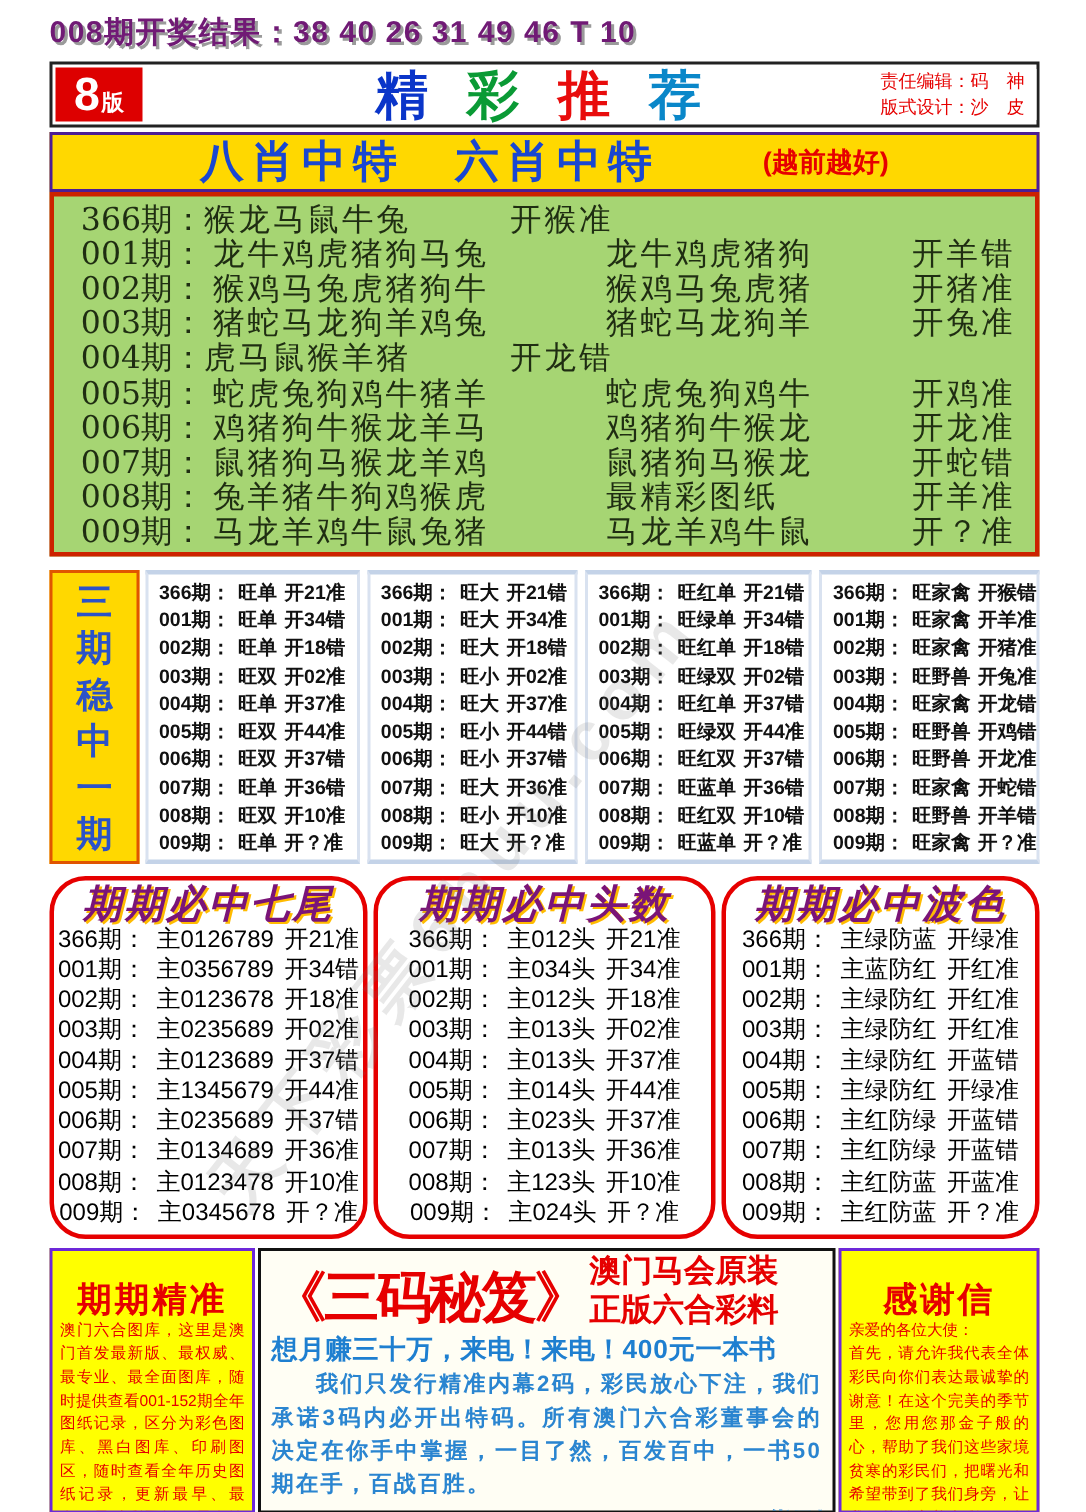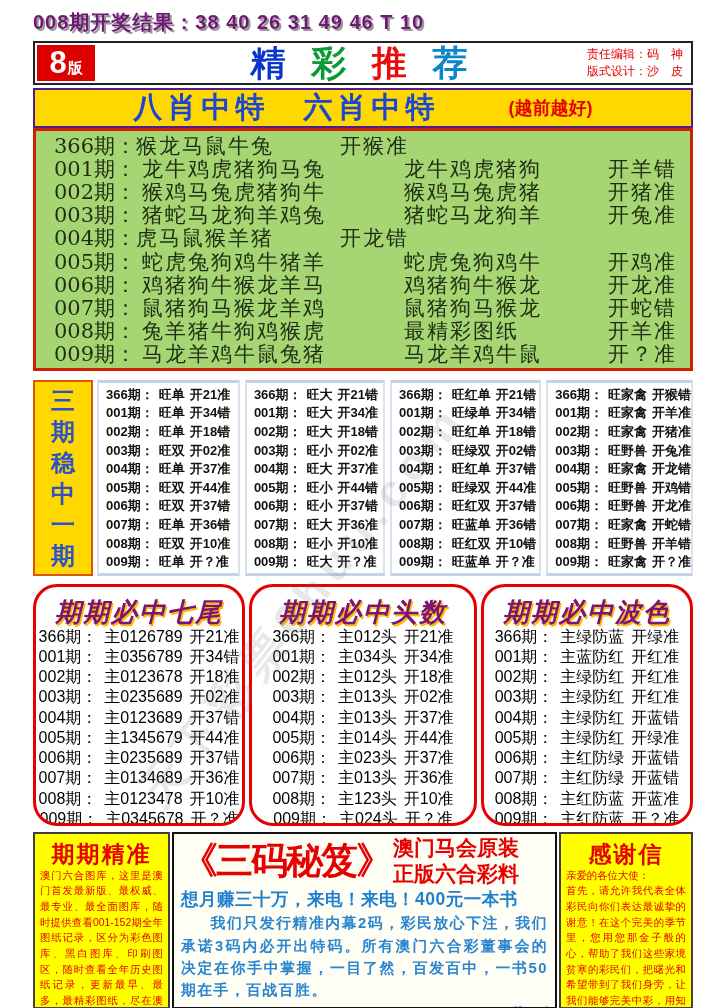--- a/index.html
+++ b/index.html
@@ -79,43 +79,43 @@
   }
   .m-row{
     display:flex;gap:5px;font-size:13px;font-weight:bold;color:#111;
     line-height:18.6px;white-space:nowrap;
   }
 
   
   .panelrow{margin-top:8px;display:grid;grid-template-columns:212px 228px 212px;gap:4px;height:242px;}
   .panel{
     border:3px solid #e60000;border-radius:24px;background:#fff;box-sizing:border-box;
-    padding:10px 4px;overflow:hidden;
+    padding:0 4px;overflow:hidden;
   }
   .panel-title{
     text-align:center;font-size:26px;font-weight:bold;font-style:italic;
     color:#7a1478;text-shadow:1.5px 1.5px 0 #ffbb00;letter-spacing:2px;line-height:30px;
   }
   .p-row{
     display:flex;gap:7px;font-size:16px;color:#000;line-height:20.2px;
     justify-content:center;white-space:nowrap;
   }
 
   
   .bottomrow{margin-top:6px;display:grid;grid-template-columns:137px 385px 134px;gap:2px;height:177px;}
   .ypanel{
-    background:#ffff00;border:2px solid #404040;box-sizing:border-box;padding:6px 5px;overflow:hidden;
+    background:#ffff00;border:2px solid #6d28d9;box-sizing:border-box;padding:18px 5px;overflow:hidden;
   }
   .ypanel .ytitle{color:#e60000;font-size:23px;font-weight:bold;text-align:center;line-height:28px;letter-spacing:2px;}
   .ypanel .ybody{color:#e60000;font-size:10.4px;line-height:1.5;text-align:justify;}
   .centerpanel{
     border:2px solid #111;background:#fffef4;box-sizing:border-box;padding:1px 7px;
     display:flex;flex-direction:column;overflow:hidden;
   }
-  .bookline{display:flex;align-items:center;}
+  .bookline{display:flex;align-items:flex-end;}
   .booktitle{color:#e60000;font-size:37px;font-weight:bold;letter-spacing:-2px;line-height:44px;white-space:nowrap;}
   .booktags{color:#e60000;font-size:21px;font-weight:bold;line-height:1.25;margin-left:2px;white-space:nowrap;}
   .hotline{color:#1e7fd0;font-size:17.5px;font-weight:bold;line-height:24px;white-space:nowrap;letter-spacing:0.5px;}
   .cbody{
     color:#2a85d0;font-weight:bold;font-size:14.8px;line-height:1.5;text-indent:2em;
     letter-spacing:1.5px;text-align:justify;margin-top:1px;
   }
   .codline{display:flex;align-items:center;justify-content:space-between;margin-top:2px;}
   .warn{color:#e60000;font-weight:bold;font-size:12.6px;white-space:nowrap;}
   .cod{color:#1e7fd0;font-weight:bold;font-size:19px;white-space:nowrap;letter-spacing:1px;}

